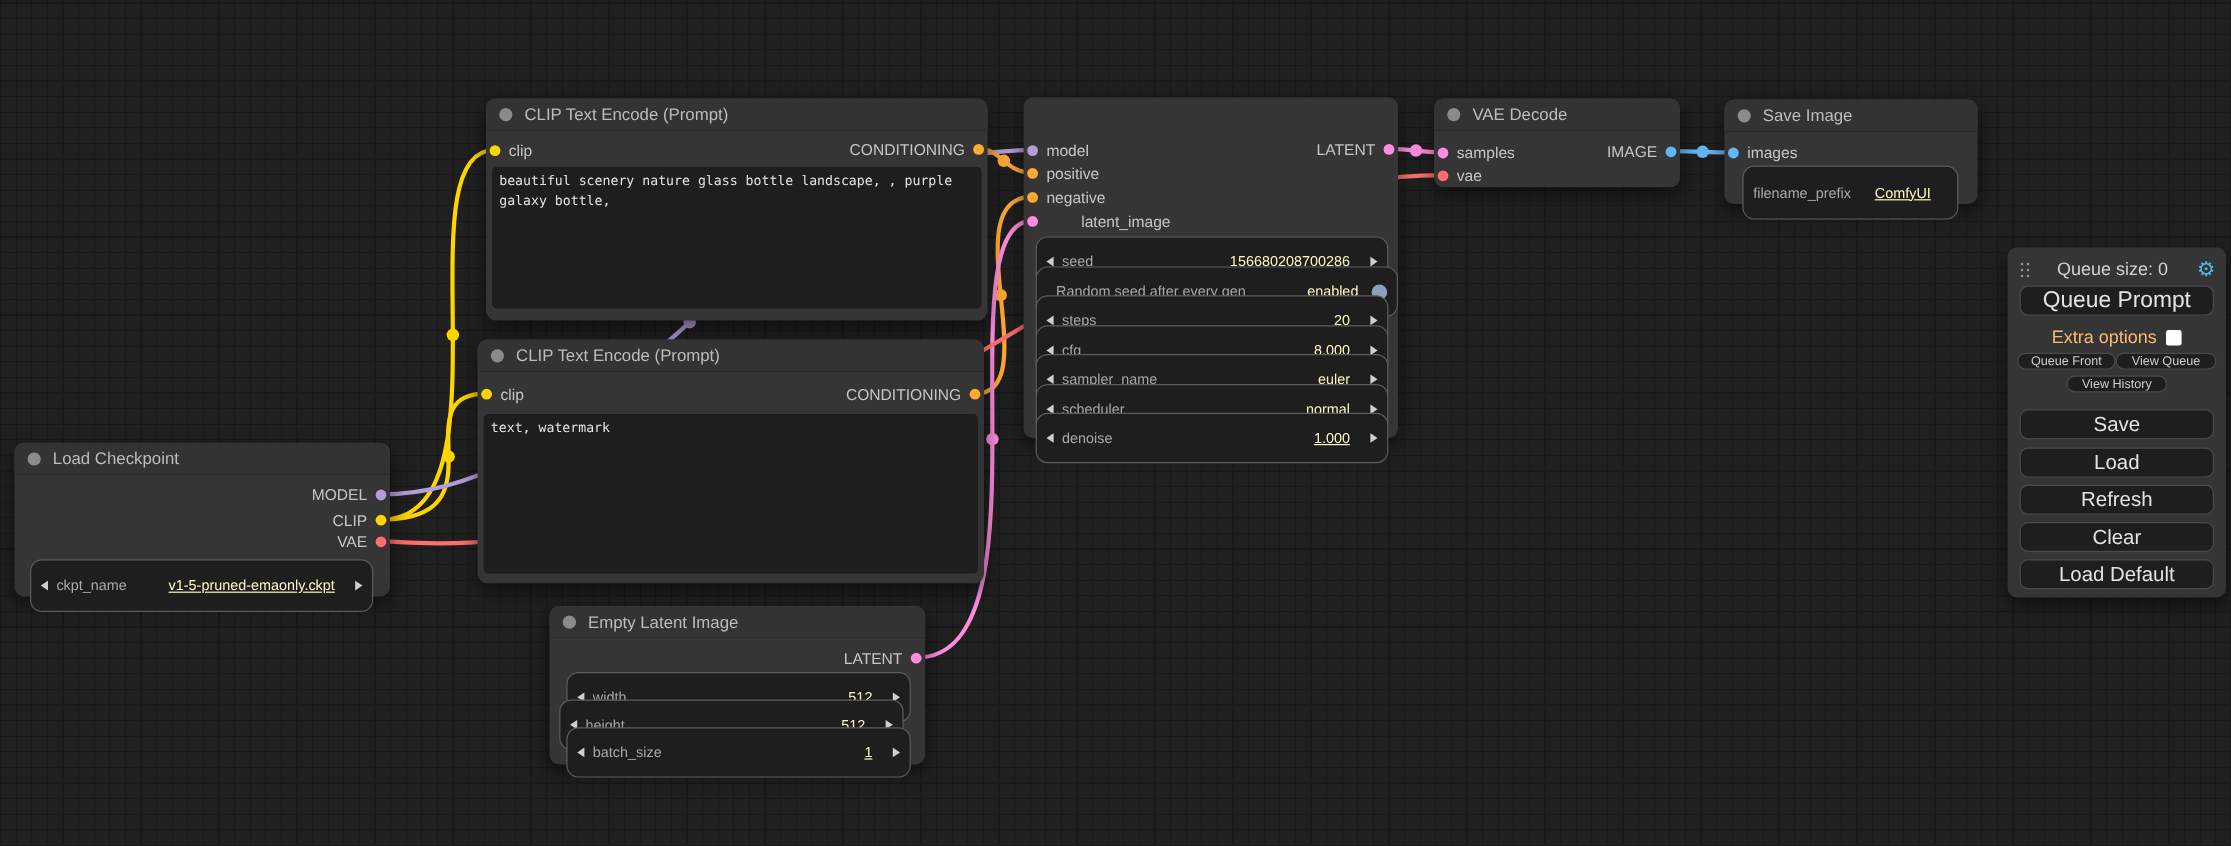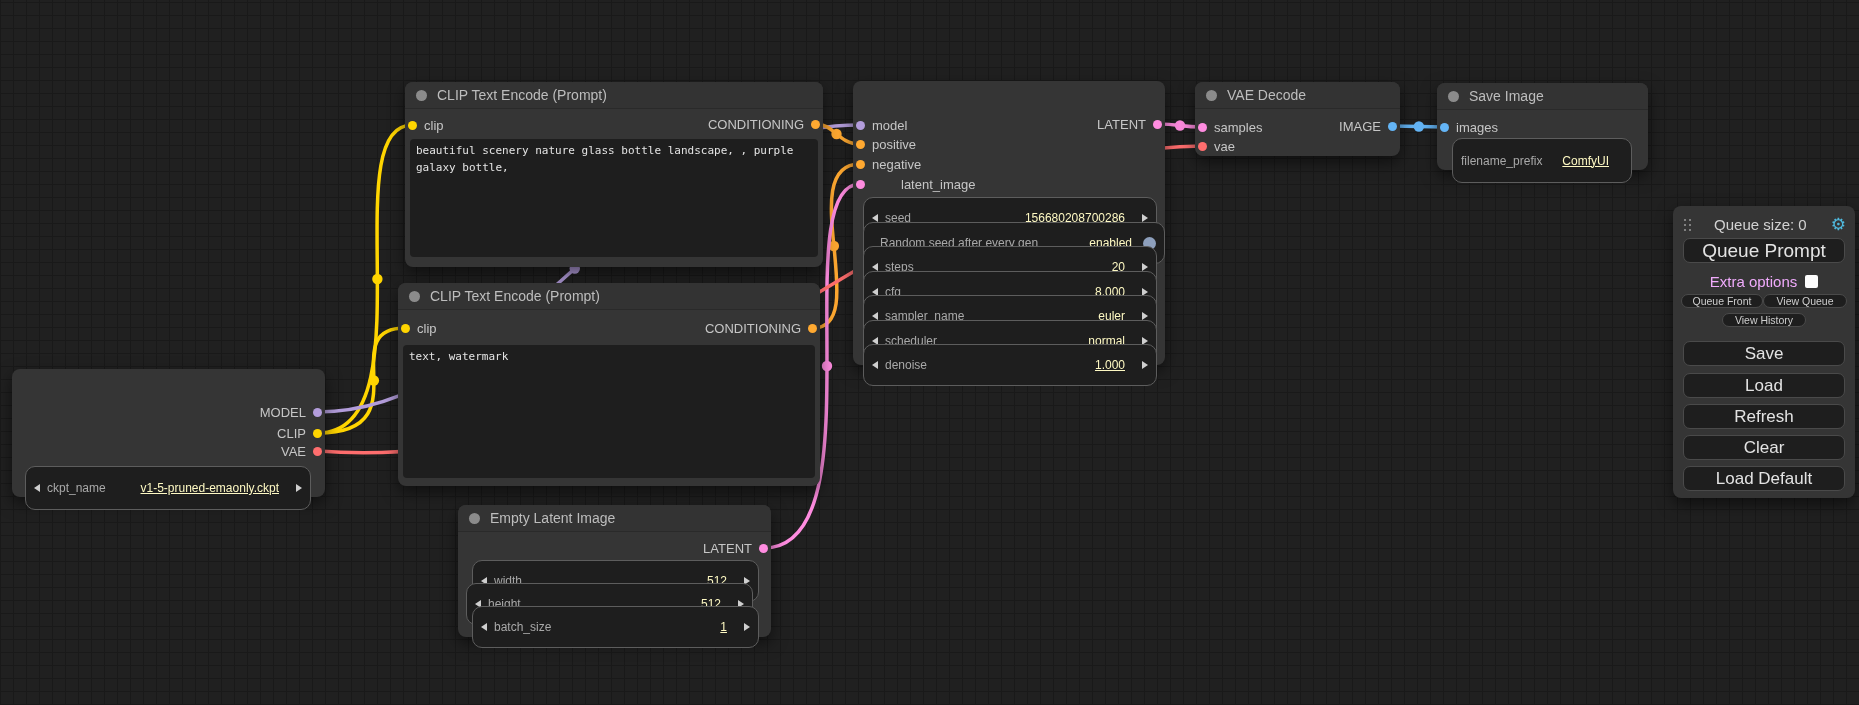--- a/index.html
+++ b/index.html
@@ -48,21 +48,21 @@
   .drag-dots{width:2px;height:2px;border-radius:50%;background:#9a9a9a;margin:0 4px 10px 2px;
     box-shadow:5px 0 0 #9a9a9a,0 5px 0 #9a9a9a,5px 5px 0 #9a9a9a,0 10px 0 #9a9a9a,5px 10px 0 #9a9a9a;}
   .qsize{flex:1;text-align:center;color:#d2d2d2;font-size:15px;}
   .gear{color:#4fb8dc;font-size:17px;line-height:1;cursor:pointer;}
   .qbtn{
     position:absolute;background:#1e1e1e;border:1px solid #4a4a4a;border-radius:7px;
     color:#e3e3e3;display:flex;align-items:center;justify-content:center;box-sizing:border-box;
   }
   .qbtn.big{left:10px;right:10px;height:25px;font-size:17px;}
   .qbtn.small{height:14px;font-size:10.5px;color:#cecece;border-radius:8px;}
-  .extra-row{position:absolute;top:67px;left:0;right:0;display:flex;align-items:center;justify-content:center;gap:8px;color:#f0abfc;font-size:15px;}
+  .extra-row{position:absolute;top:67px;left:0;right:0;display:flex;align-items:center;justify-content:center;gap:8px;color:#fdba74;font-size:15px;}
   .checkbox{width:13px;height:13px;background:#fdfdfd;border-radius:2px;}
 </style>
 </head>
 <body>
 
 <div class="canvas">
 
   <svg class="wires" width="1859" height="705">
       <path d="M 318 433 C 430 433, 333 125, 412 125" fill="none" stroke="#FFD500" stroke-width="3.5" stroke-linecap="round"></path>
       <circle cx="377.375" cy="279" r="5.2" fill="#FFD500"></circle>
@@ -78,20 +78,24 @@
       <circle cx="827" cy="366" r="5.2" fill="#FF8CE0"></circle>
       <path d="M 318 451 C 700 480, 900 146, 1202 146" fill="none" stroke="#FF6E6E" stroke-width="3.5" stroke-linecap="round"></path>
       <circle cx="790" cy="309.375" r="5.2" fill="#FF6E6E"></circle>
       <path d="M 1158 124 C 1180 124, 1180 127, 1202 127" fill="none" stroke="#FF8CE0" stroke-width="3.5" stroke-linecap="round"></path>
       <circle cx="1180" cy="125.5" r="5.2" fill="#FF8CE0"></circle>
       <path d="M 1393 126 C 1418 126, 1420 127, 1444 127" fill="none" stroke="#64B5F6" stroke-width="3.5" stroke-linecap="round"></path>
       <circle cx="1418.875" cy="126.5" r="5.2" fill="#64B5F6"></circle>
     </svg>
 
   <div class="node" style="left:12px;top:369px;width:313px;height:128px;">
+    <div class="node-title">
+      <span class="collapse-dot"></span>
+      <span>Load Checkpoint</span>
+    </div>
     <div class="slot out" style="top:35px;">
       <span class="dot" style="background: rgb(179, 157, 219);"></span>
       <span>MODEL</span>
     </div>
     <div class="slot out" style="top:56px;">
       <span class="dot" style="background: rgb(255, 213, 0);"></span>
       <span>CLIP</span>
     </div>
     <div class="slot out" style="top:74px;">
       <span class="dot" style="background: rgb(255, 110, 110);"></span>

